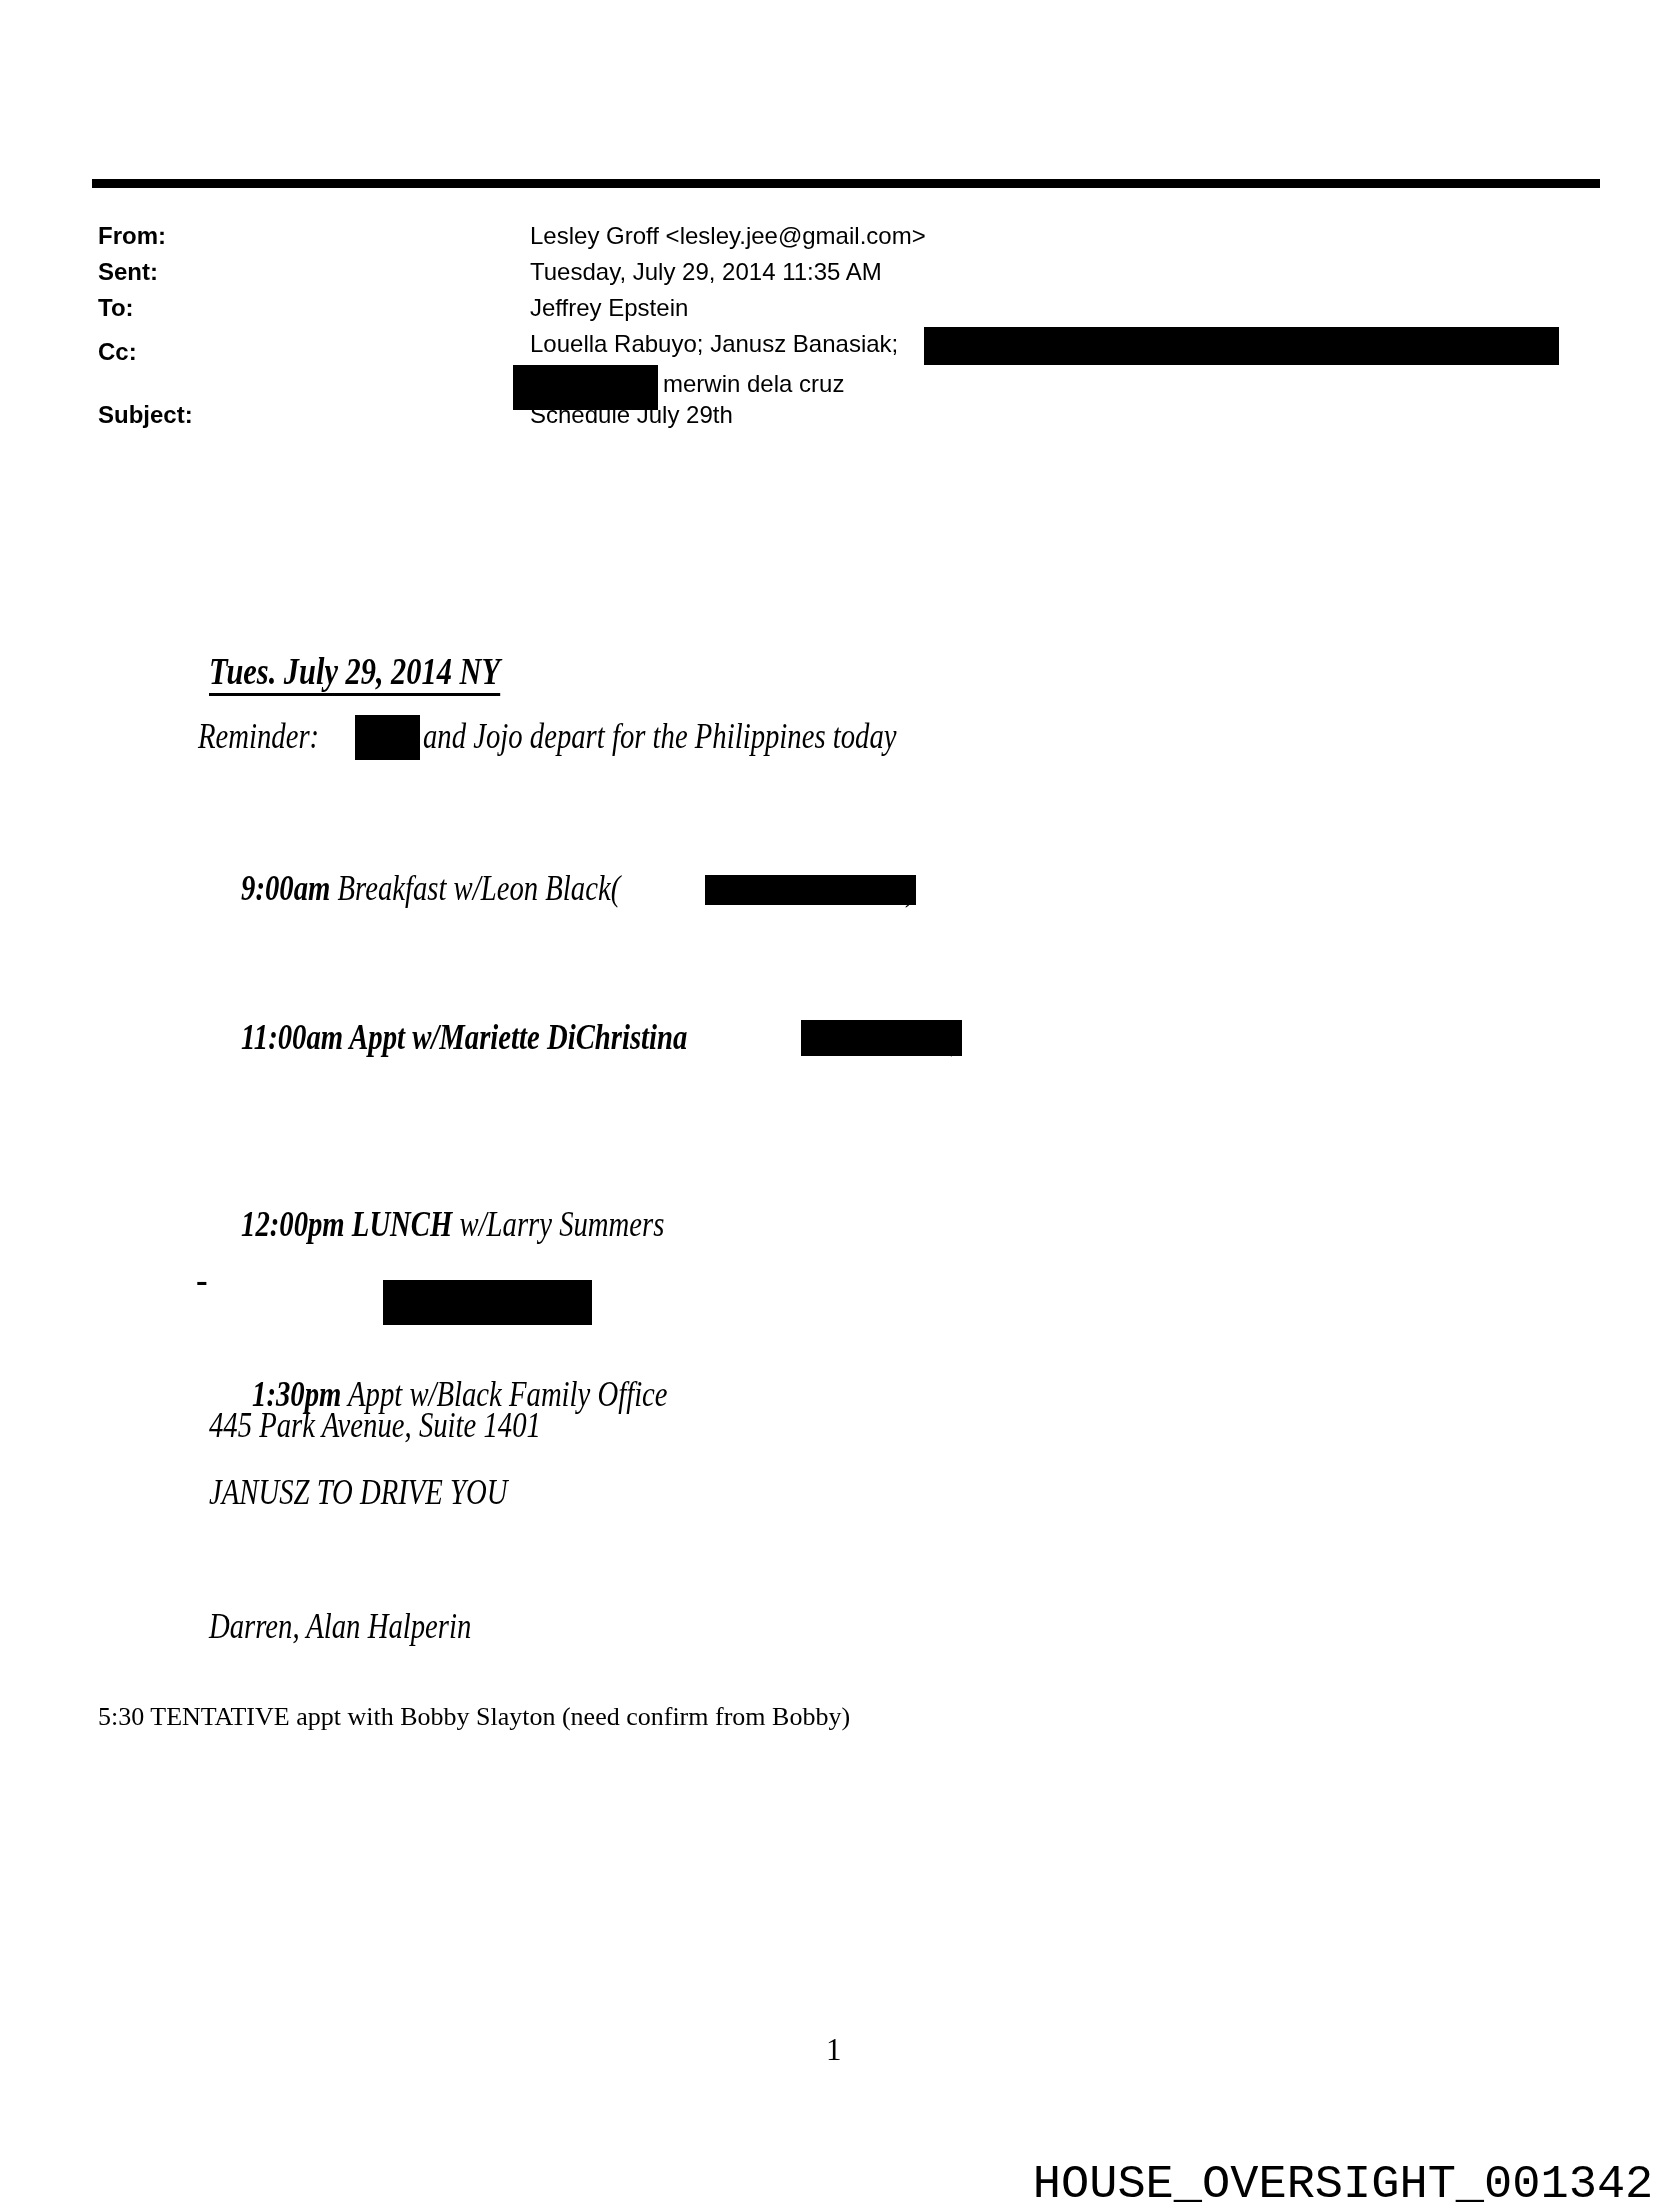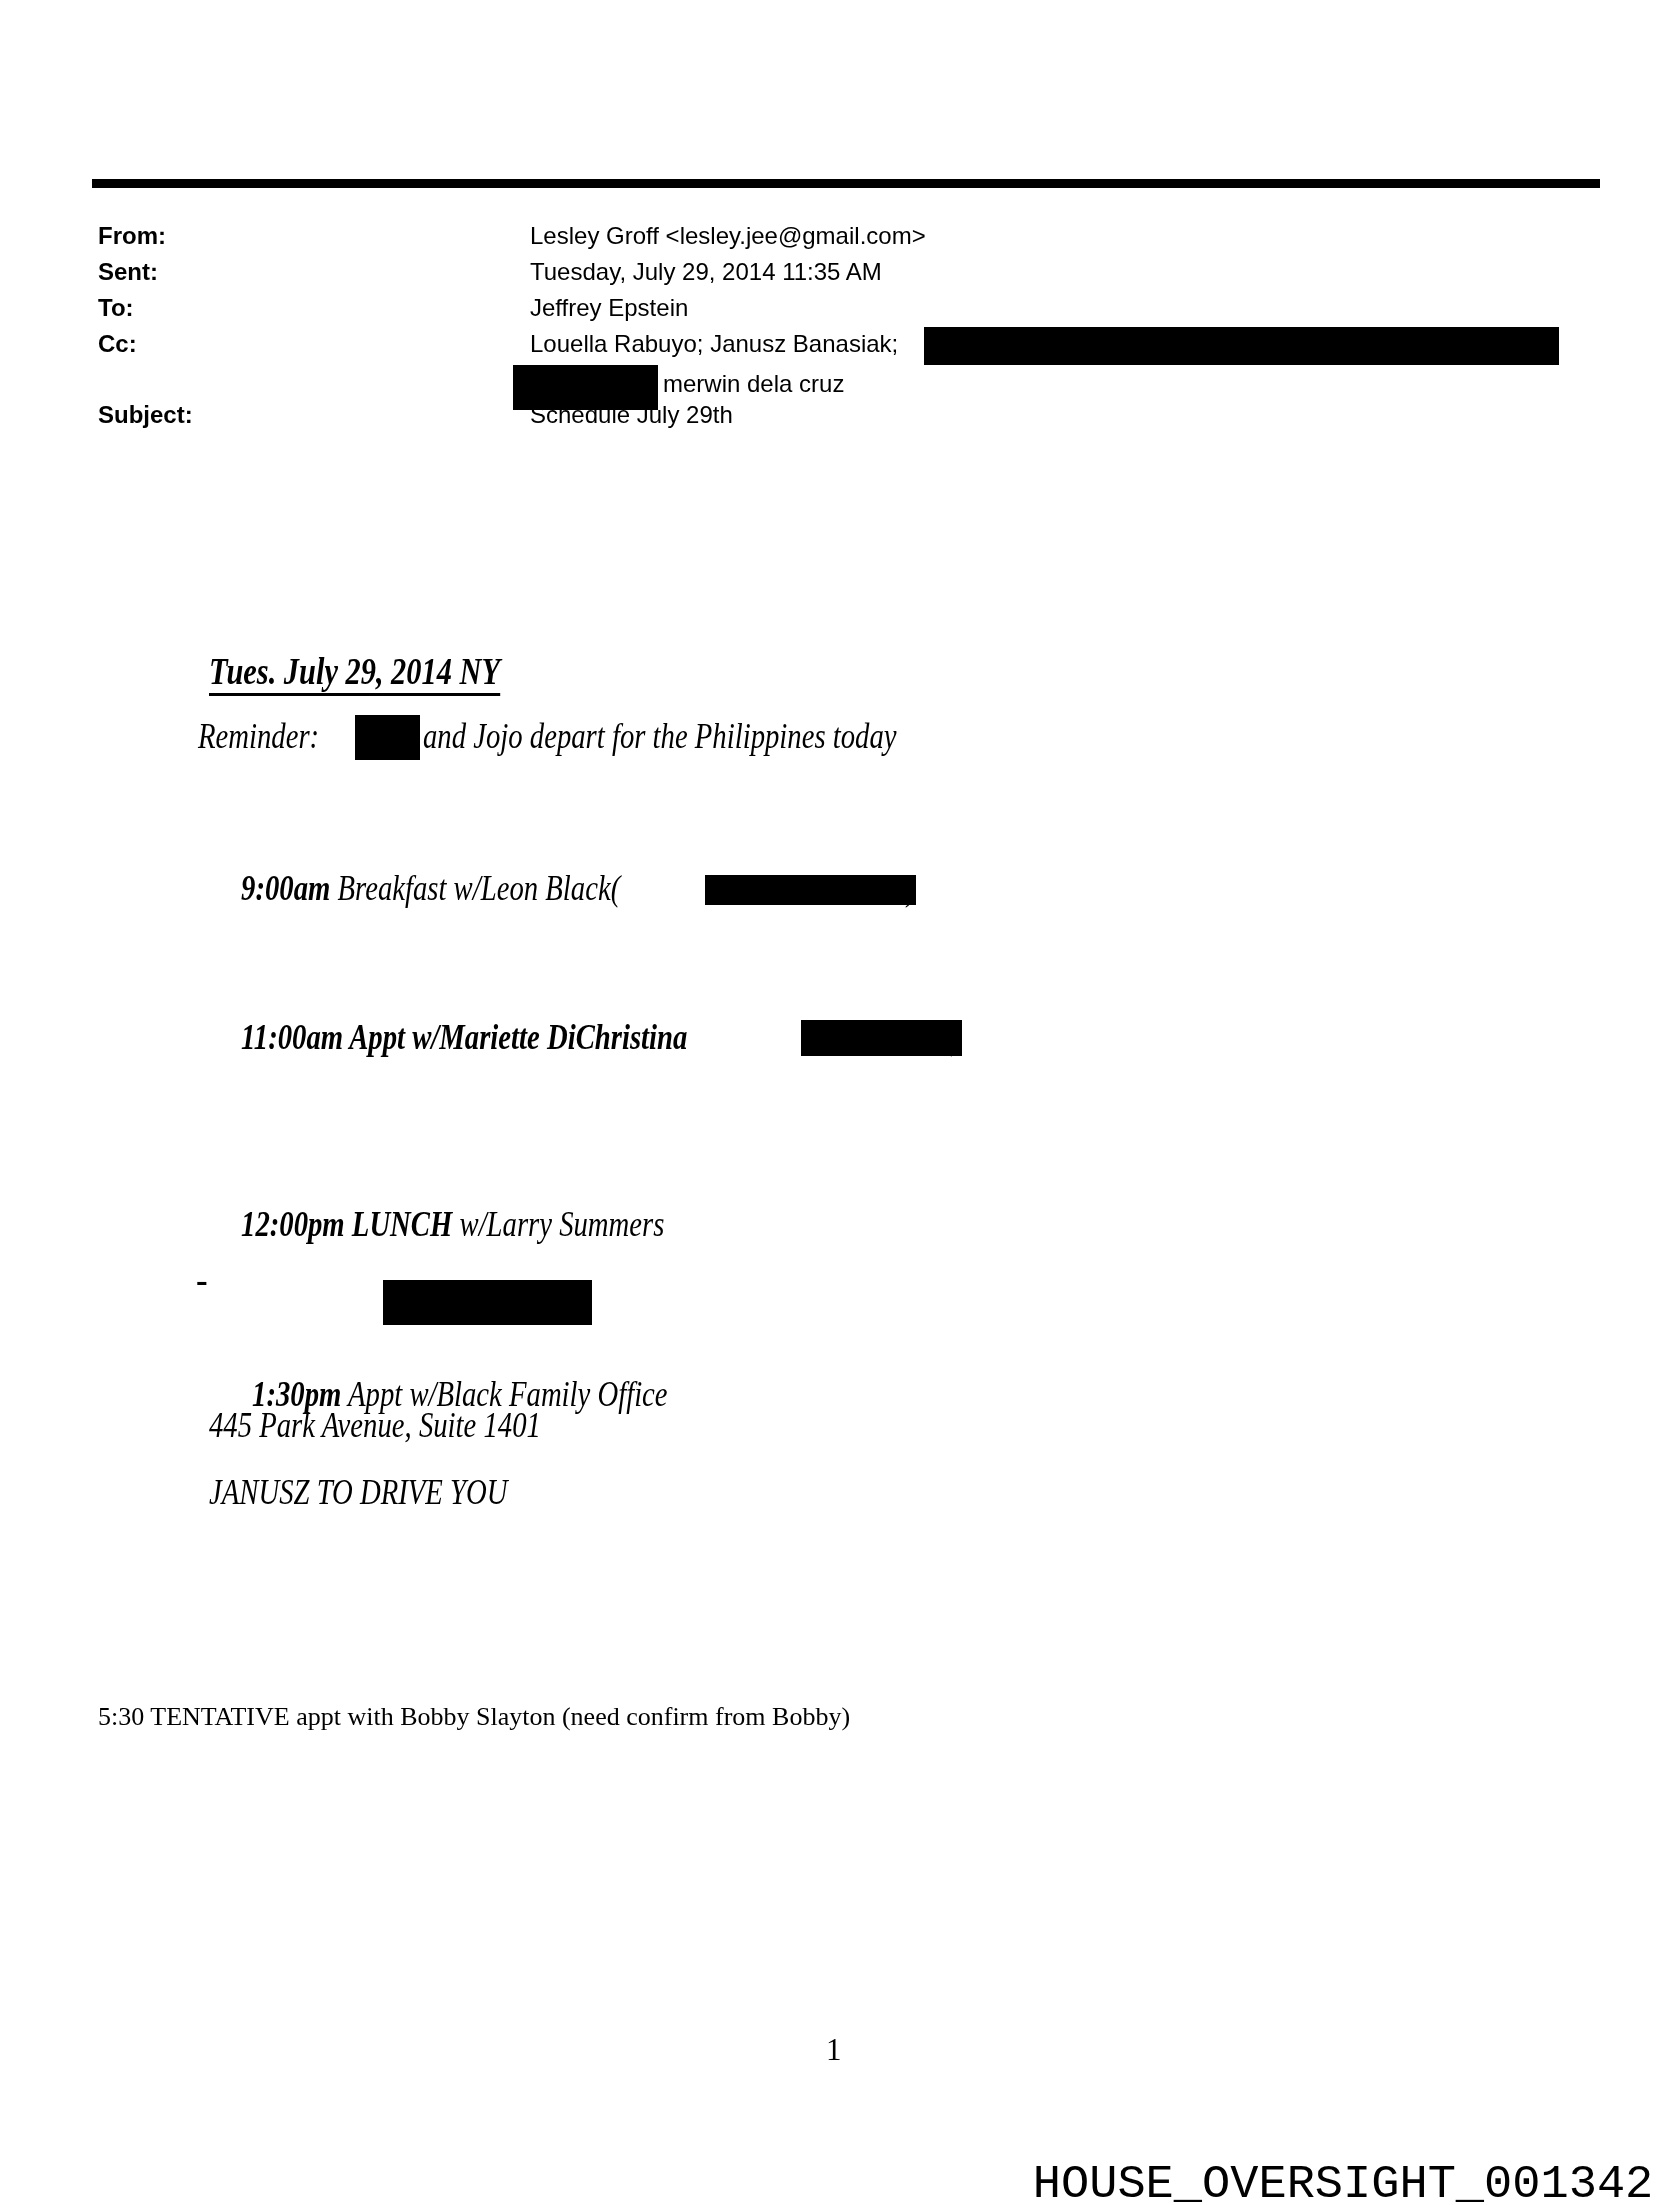--- a/index.html
+++ b/index.html
@@ -37,21 +37,21 @@
 
   <div class="abs sans b plain" style="left:98px; top:224px;">From:</div>
   <div class="abs sans plain" style="left:530px; top:224px;">Lesley Groff &lt;lesley.jee@gmail.com&gt;</div>
 
   <div class="abs sans b plain" style="left:98px; top:260px;">Sent:</div>
   <div class="abs sans plain" style="left:530px; top:260px;">Tuesday, July 29, 2014 11:35 AM</div>
 
   <div class="abs sans b plain" style="left:98px; top:296px;">To:</div>
   <div class="abs sans plain" style="left:530px; top:296px;text-align:right;">Jeffrey Epstein</div>
 
-  <div class="abs sans b plain" style="left:98px; top:332px;">Cc:</div>
+  <div class="abs sans b plain" style="left:98px; top:340px;">Cc:</div>
   <div class="abs sans plain" style="left:530px; top:332px;">Louella Rabuyo; Janusz Banasiak;</div>
   <div class="rule" style="left:924px; top:327px; width:635px; height:38px;"></div>
   <div class="rule" style="left:513px; top:365px; width:145px; height:45px;"></div>
   <div class="abs sans plain" style="left:663px; top:372px;">merwin dela cruz</div>
 
   <div class="abs sans b plain" style="left:98px; top:403px;">Subject:</div>
   <div class="abs sans plain" style="left:530px; top:403px;">Schedule July 29th</div>
 
   <div class="abs ser" style="left:198px; top:641px;">
     <span class="title-text">Tues. July 29, 2014 NY</span>
@@ -96,20 +96,23 @@
 
   <div class="abs" style="left:198px; top:1397px;">
     <span class="tx">445 Park Avenue, Suite 1401</span>
   </div>
 
   <div class="abs" style="left:198px; top:1464px;">
     <span class="tx">JANUSZ TO DRIVE YOU</span>
   </div>
 
 
+  <div class="abs" style="left:198px; top:1598px;">
+    <span class="tx">Darren, Alan Halperin</span>
+  </div>
 
   <div class="abs ser plain" style="left:98px; top:1704px; font-size:26px;">5:30 TENTATIVE appt with Bobby Slayton (need confirm from Bobby)</div>
 
   <div class="abs ser plain" style="left:826px; top:2034px; font-size:31px;">1</div>
 
   <div class="abs sans plain" style="right:15.7px; top:2161px; font-size:47px; left:auto;font-family:Liberation Mono, monospace;">HOUSE_OVERSIGHT_001342</div>
 
 </div>
 
 

